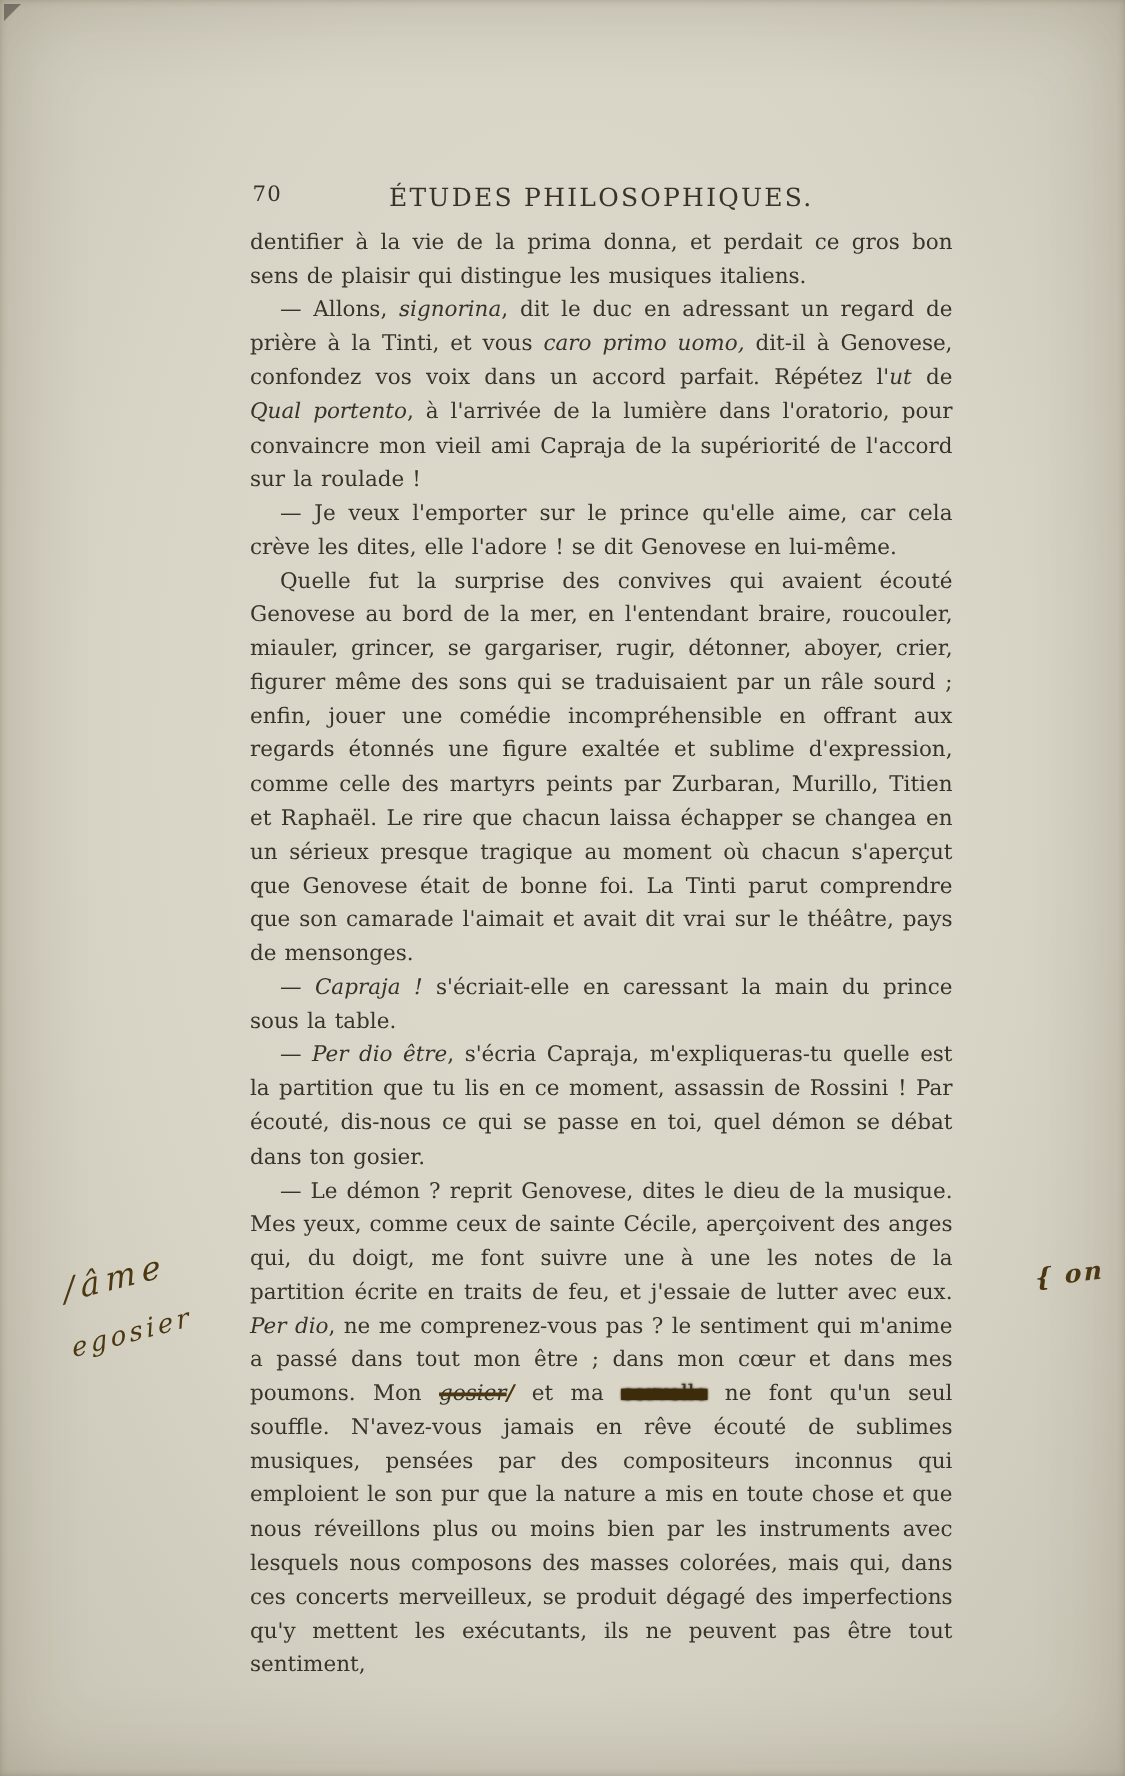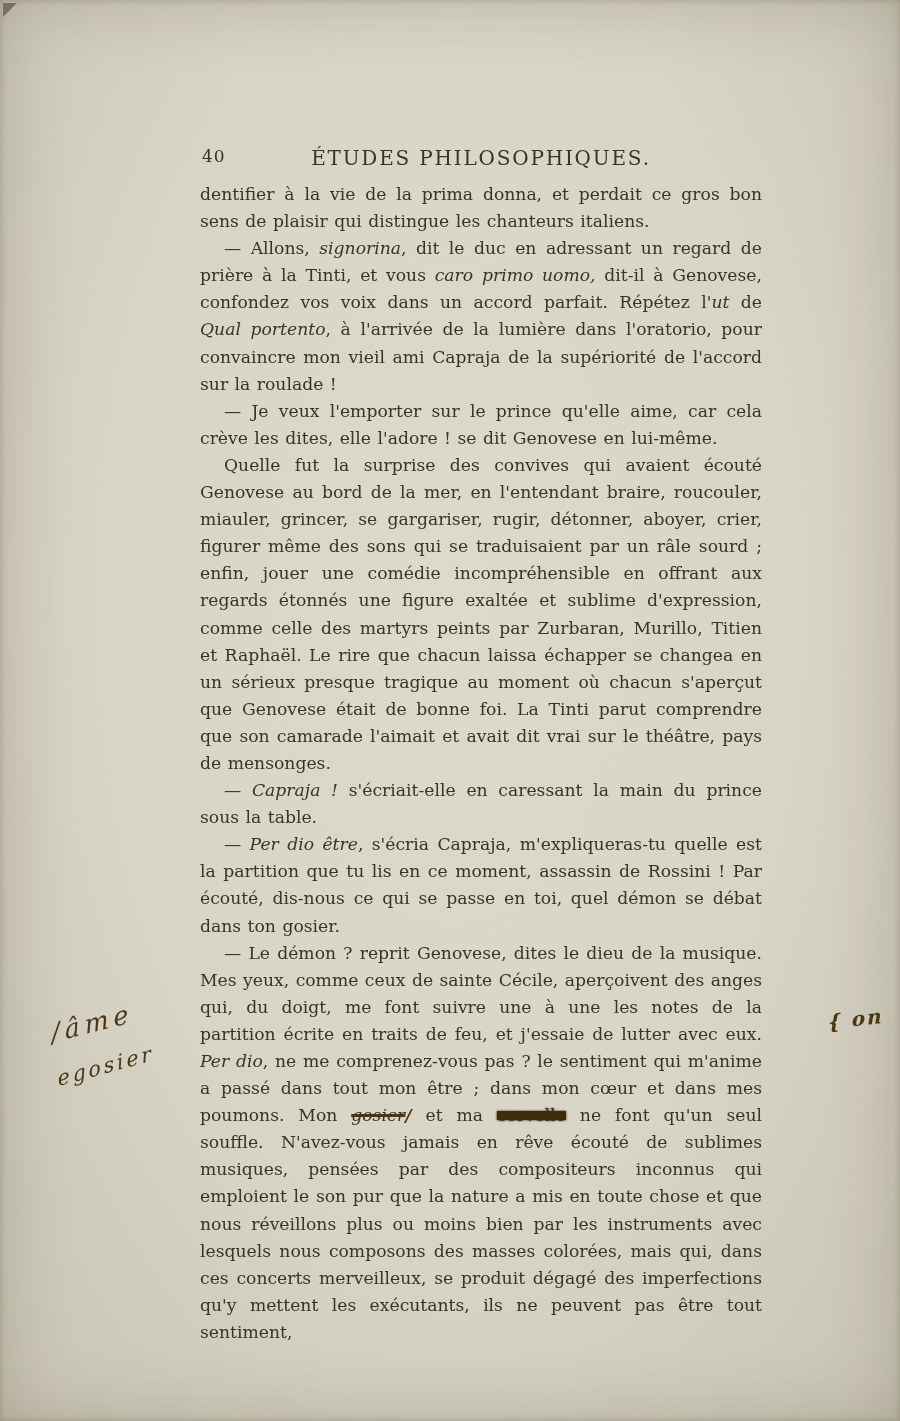--- a/index.html
+++ b/index.html
@@ -88,26 +88,26 @@
   }
 </style>
 </head>
 <body>
 
 <div class="scan">
 
   <div class="corner-mark"></div>
 
   <div class="page-header">
-    <span class="page-number">40</span>
+    <span class="page-number">70</span>
     <span class="running-header">ÉTUDES PHILOSOPHIQUES.</span>
   </div>
 
   <div class="text-block">
-      <p class="para"><span>dentifier à la vie de la prima donna, et perdait ce gros bon sens de plaisir qui distingue les chanteurs italiens.</span></p>
+      <p class="para"><span>dentifier à la vie de la prima donna, et perdait ce gros bon sens de plaisir qui distingue les musiques italiens.</span></p>
       <p class="para indent"><span>— Allons, </span><span class="italic">signorina</span><span>, dit le duc en adressant un regard de prière à la Tinti, et vous </span><span class="italic">caro primo uomo,</span><span> dit-il à Genovese, confondez vos voix dans un accord parfait. Répétez l'</span><span class="italic">ut</span><span> de </span><span class="italic">Qual portento</span><span>, à l'arrivée de la lumière dans l'oratorio, pour convaincre mon vieil ami Capraja de la supériorité de l'accord sur la roulade !</span></p>
       <p class="para indent"><span>— Je veux l'emporter sur le prince qu'elle aime, car cela crève les dites, elle l'adore ! se dit Genovese en lui-même.</span></p>
       <p class="para indent"><span>Quelle fut la surprise des convives qui avaient écouté Genovese au bord de la mer, en l'entendant braire, roucouler, miauler, grincer, se gargariser, rugir, détonner, aboyer, crier, figurer même des sons qui se traduisaient par un râle sourd ; enfin, jouer une comédie incompréhensible en offrant aux regards étonnés une figure exaltée et sublime d'expression, comme celle des martyrs peints par Zurbaran, Murillo, Titien et Raphaël. Le rire que chacun laissa échapper se changea en un sérieux presque tragique au moment où chacun s'aperçut que Genovese était de bonne foi. La Tinti parut comprendre que son camarade l'aimait et avait dit vrai sur le théâtre, pays de mensonges.</span></p>
       <p class="para indent"><span>— </span><span class="italic">Capraja !</span><span> s'écriait-elle en caressant la main du prince sous la table.</span></p>
       <p class="para indent"><span>— </span><span class="italic">Per dio être</span><span>, s'écria Capraja, m'expliqueras-tu quelle est la partition que tu lis en ce moment, assassin de Rossini ! Par écouté, dis-nous ce qui se passe en toi, quel démon se débat dans ton gosier.</span></p>
       <p class="para indent"><span>— Le démon ? reprit Genovese, dites le dieu de la musique. Mes yeux, comme ceux de sainte Cécile, aperçoivent des anges qui, du doigt, me font suivre une à une les notes de la partition écrite en traits de feu, et j'essaie de lutter avec eux. </span><span class="italic">Per dio</span><span>, ne me comprenez-vous pas ? le sentiment qui m'anime a passé dans tout mon être ; dans mon cœur et dans mes poumons. Mon </span><span class="strike">gosier</span><span class="hand">/</span><span> et ma </span><span class="strike-heavy">cervelle</span><span> ne font qu'un seul souffle. N'avez-vous jamais en rêve écouté de sublimes musiques, pensées par des compositeurs inconnus qui emploient le son pur que la nature a mis en toute chose et que nous réveillons plus ou moins bien par les instruments avec lesquels nous composons des masses colorées, mais qui, dans ces concerts merveilleux, se produit dégagé des imperfections qu'y mettent les exécutants, ils ne peuvent pas être tout sentiment,</span></p>
     </div>
 
   <div class="margin-note note-left-1">/âme</div>
   <div class="margin-note note-left-2">egosier</div>

